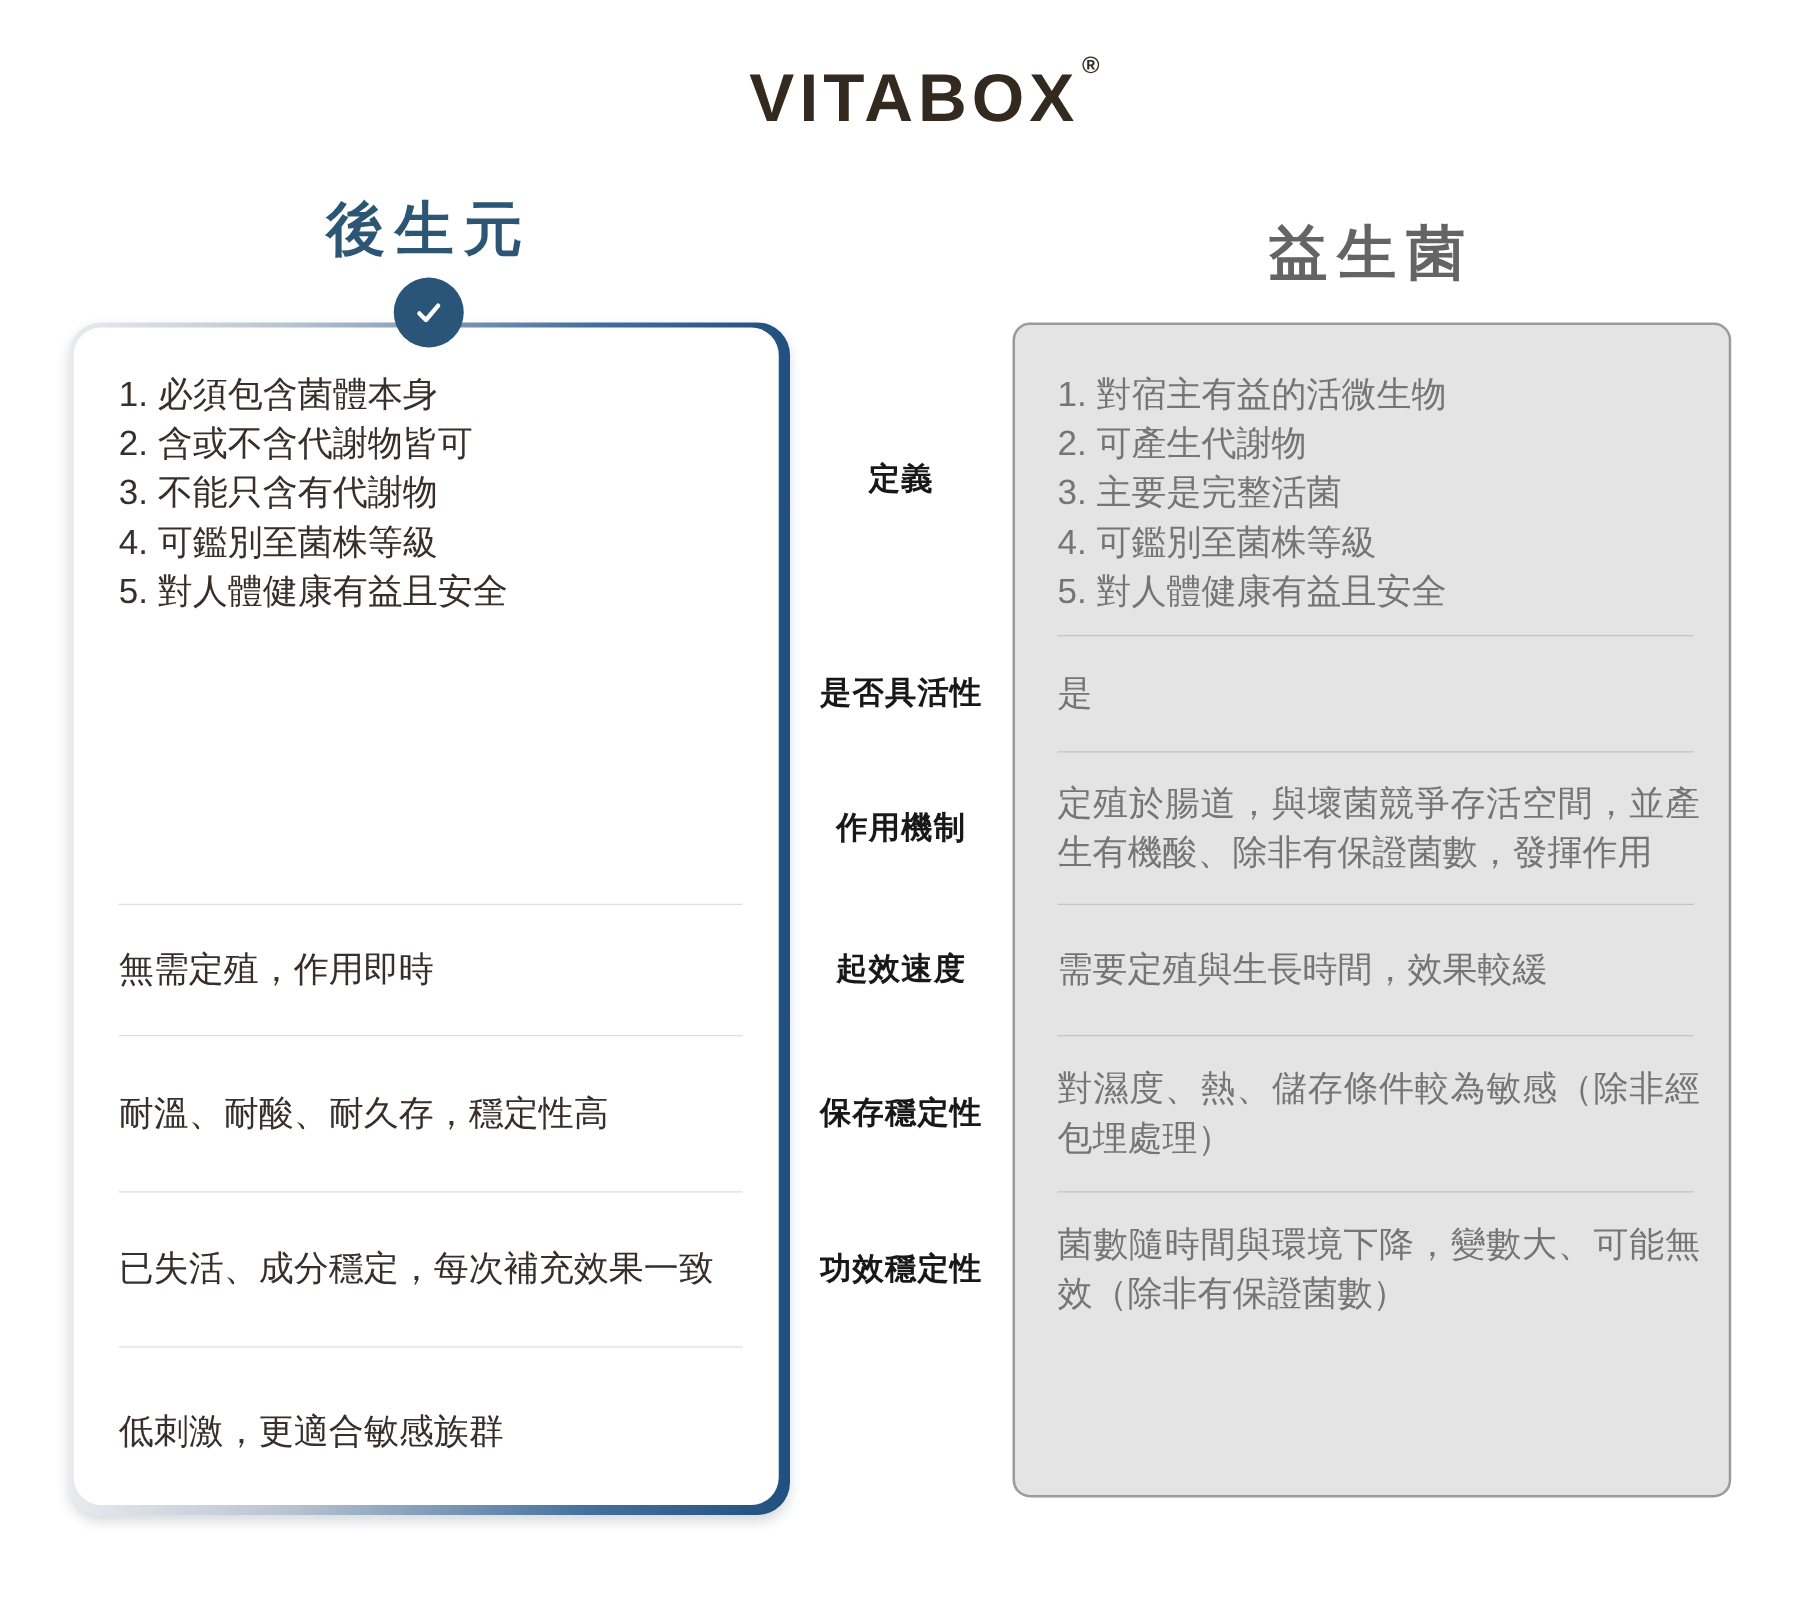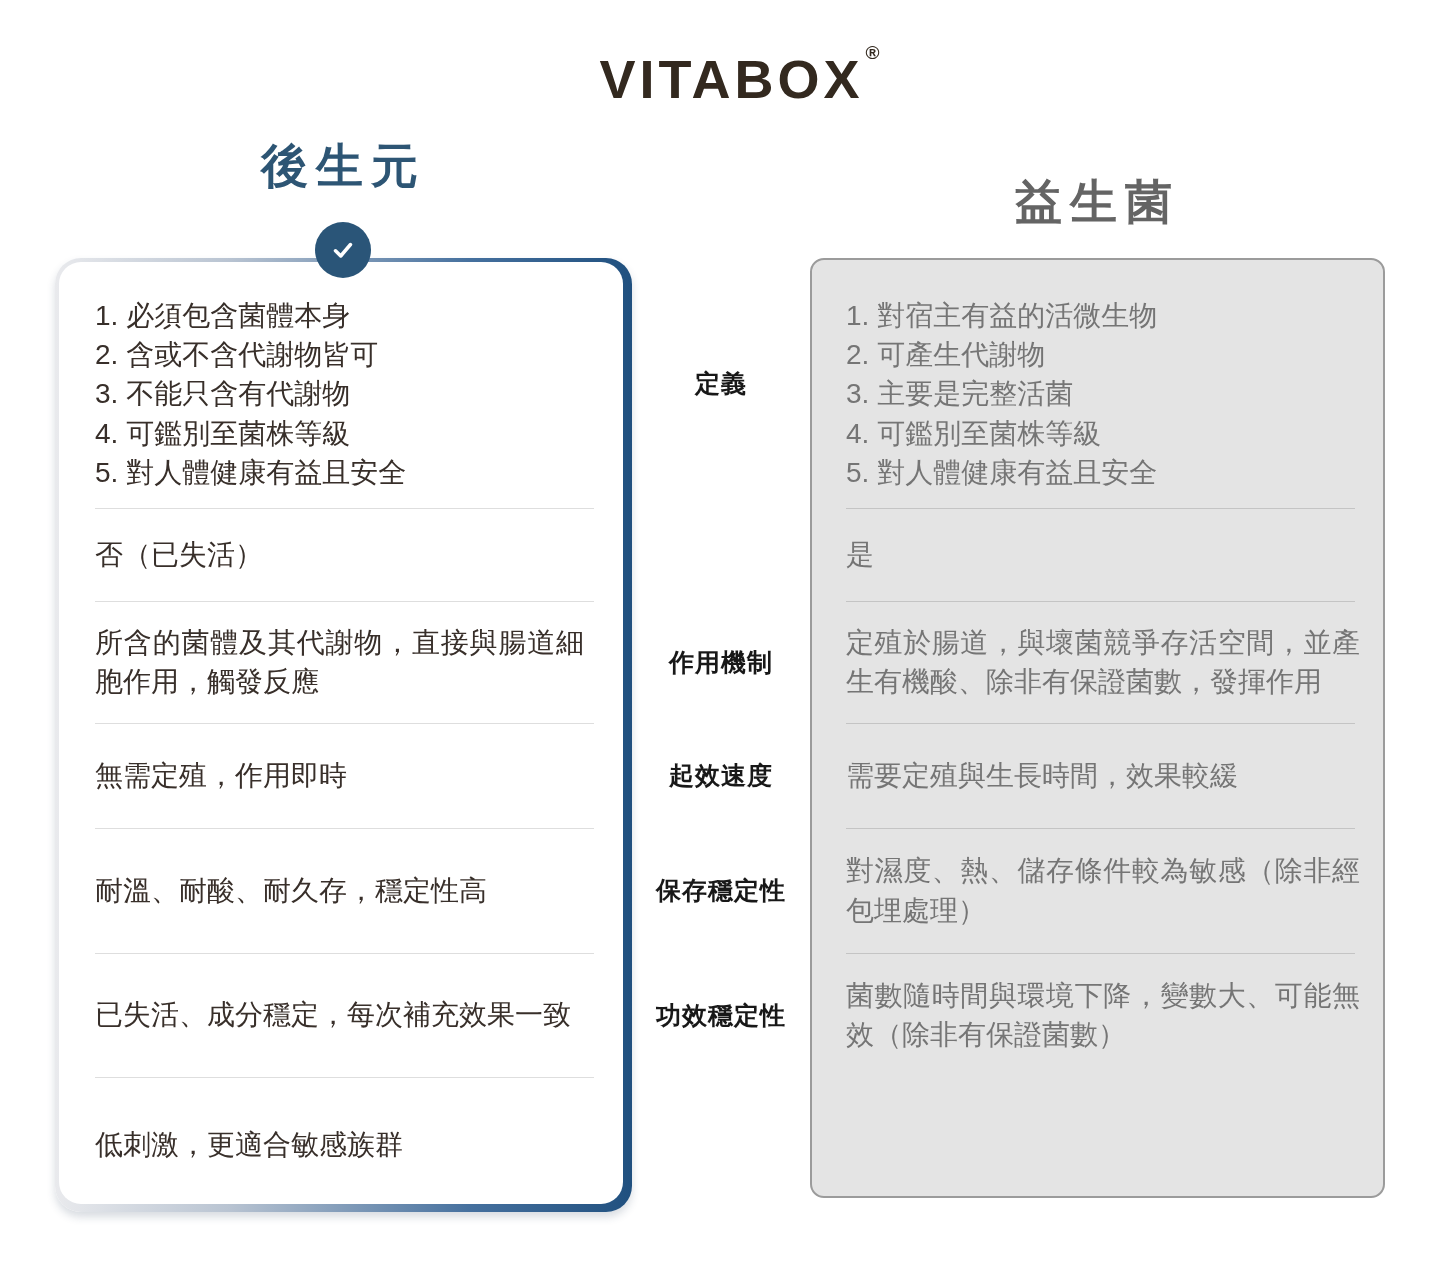--- a/index.html
+++ b/index.html
@@ -15,21 +15,21 @@
   }
   .logo .reg{
     font-size:19px;font-weight:bold;vertical-align:top;
     position:relative;top:-6px;left:2px;letter-spacing:0;
   }
   
   .col-header{
     position:absolute;top:140px;text-align:center;
     font-size:47px;font-weight:bold;letter-spacing:8px;line-height:1.1;
   }
-  .col-header.left{left:55px;width:577px;color:#2d5574;}
+  .col-header.left{left:55px;width:577px;color:#2d5574;margin-top:17px;}
   .col-header.right{left:810px;width:575px;color:#646464;margin-top:36px;}
   
   .comparison{
     position:absolute;left:55px;top:258px;
     display:grid;
     grid-template-columns:577px 178px 575px;
     grid-template-rows:250px 93px 122px 105px 125px 124px 135px;
   }
   .card-bg{
     grid-area:1/1/8/2;z-index:0;
@@ -99,24 +99,23 @@
 3. 不能只含有代謝物
 4. 可鑑別至菌株等級
 5. 對人體健康有益且安全</div>
   <div class="cell label-col" style="grid-row:1">定義</div>
   <div class="cell right-col top-row" style="grid-row:1">1. 對宿主有益的活微生物
 2. 可產生代謝物
 3. 主要是完整活菌
 4. 可鑑別至菌株等級
 5. 對人體健康有益且安全</div>
 
-  <div class="cell left-col divided" style="grid-row:2">否（已失活）</div>
+  <div class="cell label-col" style="grid-row:2">是否具活性</div>
   <div class="cell right-col divided" style="grid-row:2">是</div>
 
-  <div class="cell left-col divided just" style="grid-row:3">所含的菌體及其代謝物，直接與腸道細胞作用，觸發反應</div>
   <div class="cell label-col" style="grid-row:3">作用機制</div>
   <div class="cell right-col divided just" style="grid-row:3">定殖於腸道，與壞菌競爭存活空間，並產生有機酸、除非有保證菌數，發揮作用</div>
 
   <div class="cell left-col divided" style="grid-row:4">無需定殖，作用即時</div>
   <div class="cell label-col" style="grid-row:4">起效速度</div>
   <div class="cell right-col divided" style="grid-row:4">需要定殖與生長時間，效果較緩</div>
 
   <div class="cell left-col divided" style="grid-row:5">耐溫、耐酸、耐久存，穩定性高</div>
   <div class="cell label-col" style="grid-row:5">保存穩定性</div>
   <div class="cell right-col divided just" style="grid-row:5">對濕度、熱、儲存條件較為敏感（除非經包埋處理）</div>

